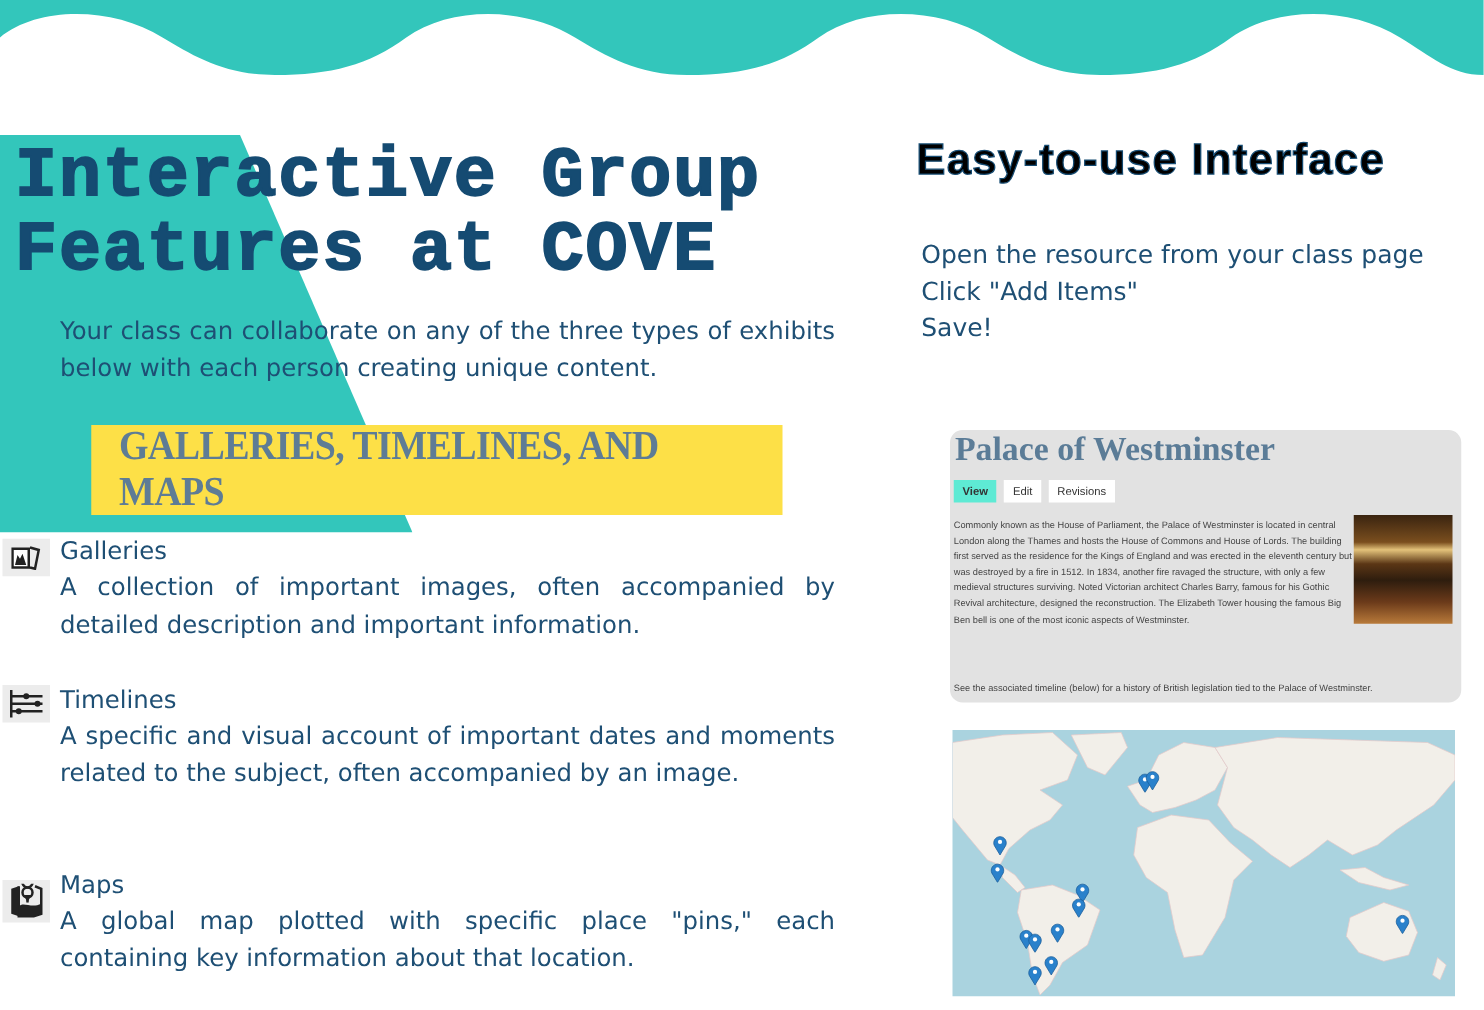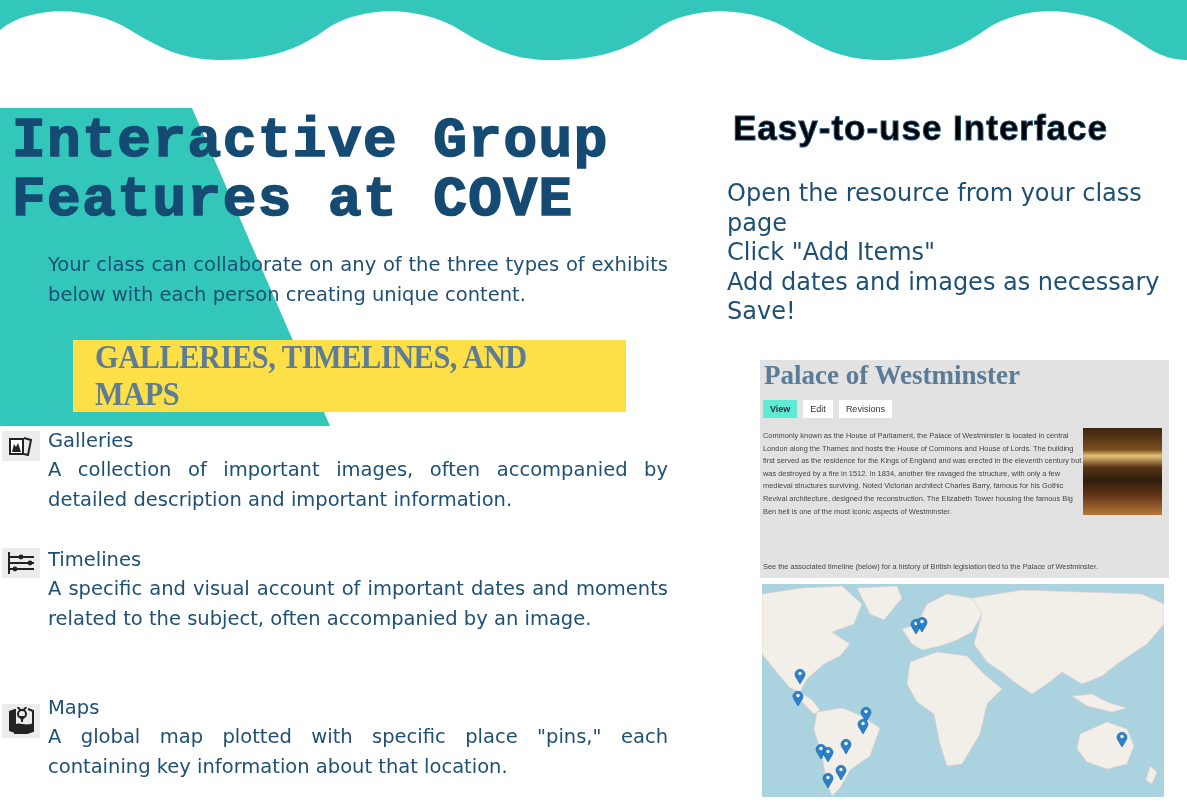--- a/index.html
+++ b/index.html
@@ -8,22 +8,22 @@
   .teal-shape{position:absolute;left:0;top:108px;width:330px;height:318px;}
   .title{position:absolute;left:12px;top:112px;margin:0;font-family:Liberation Mono, monospace;font-weight:900;font-size:56px;line-height:59px;color:#154b72;letter-spacing:1.5px;-webkit-text-stroke:1.6px #154b72;}
   .intro{position:absolute;left:48px;top:250px;width:620px;font-size:19.5px;line-height:30px;color:#1e4f74;text-align:justify;text-align-last:left;}
   .banner{position:absolute;left:73px;top:340px;width:553px;height:72px;background:#fde047;display:flex;align-items:center;justify-content:center;}
   .banner span{font-family:"Liberation Serif",serif;font-weight:bold;font-size:33px;color:#5e7c95;letter-spacing:-0.5px;transform:scaleX(0.92);display:inline-block;}
   .feature{position:absolute;left:0;width:680px;}
   .feature .ico{position:absolute;left:2px;width:38px;height:30px;background:#ececec;display:flex;align-items:center;justify-content:center;}
   .feature .fname{position:absolute;left:48px;top:0;font-size:19.5px;line-height:24px;color:#1e4f74;}
   .feature .fdesc{position:absolute;left:48px;top:26px;width:620px;font-size:19.5px;line-height:30px;color:#1e4f74;text-align:justify;}
   .rtitle{position:absolute;left:733px;top:108px;margin:0;font-family:"Liberation Sans",sans-serif;font-weight:900;font-size:35px;color:#000000;letter-spacing:1px;-webkit-text-stroke:1px #154b72;}
-  .steps{position:absolute;left:725px;top:177px;margin:2px;padding:0;list-style:none;font-size:24px;line-height:29.5px;color:#1e4f74;}
-  .cove-shot{position:absolute;left:760px;top:360px;width:409px;height:218px;background:#e2e2e2;font-family:"Liberation Sans",sans-serif;}
+  .steps{position:absolute;left:725px;top:177px;margin:12px;padding:0;list-style:none;font-size:20px;line-height:29.5px;color:#1e4f74;}
+  .cove-shot{position:absolute;left:760px;top:344px;width:409px;height:218px;background:#e2e2e2;font-family:"Liberation Sans",sans-serif;border-radius:10px;}
   .cove-shot .pt{position:absolute;left:4px;top:0px;font-family:"Liberation Serif",serif;font-weight:bold;font-size:27px;color:#5b7c97;}
   .cove-shot .tabs{position:absolute;left:3px;top:40px;display:flex;gap:6px;}
   .cove-shot .tab{background:#ffffff;font-size:9px;padding:4px 7px;color:#333;}
   .cove-shot .tab.active{background:#5eead4;font-weight:bold;}
   .cove-shot .body{position:absolute;left:3px;top:70px;width:322px;font-size:7.4px;line-height:12.6px;color:#444;}
   .cove-shot .foot{position:absolute;left:3px;top:202px;font-size:7.4px;color:#444;white-space:nowrap;}
   .cove-shot .pic{position:absolute;left:323px;top:68px;width:79px;height:87px;background:linear-gradient(180deg,#3a2410 0%,#7a4e1e 25%,#e3c27a 32%,#5b3615 45%,#2e1d0e 60%,#6b3a1a 80%,#b87a3a 100%);}
   .map{position:absolute;left:762px;top:584px;width:402px;height:213px;background:#aad3df;overflow:hidden;}
   .pin{position:absolute;width:12px;height:16px;}
 </style>
@@ -90,21 +90,20 @@
   </div>
   <div class="fname">Maps</div>
   <div class="fdesc">A global map plotted with specific place "pins," each containing key information about that location.</div>
 </div>
 
 <h2 class="rtitle">Easy-to-use Interface</h2>
 
 <ul class="steps">
   <li>Open the resource from your class page</li>
   <li>Click "Add Items"</li>
-  <li>Add dates and images as necessary</li>
   <li>Save!</li>
 </ul>
 
 <div class="cove-shot">
   <div class="pt">Palace of Westminster</div>
   <div class="tabs">
     <div class="tab active">View</div>
     <div class="tab">Edit</div>
     <div class="tab">Revisions</div>
   </div>

